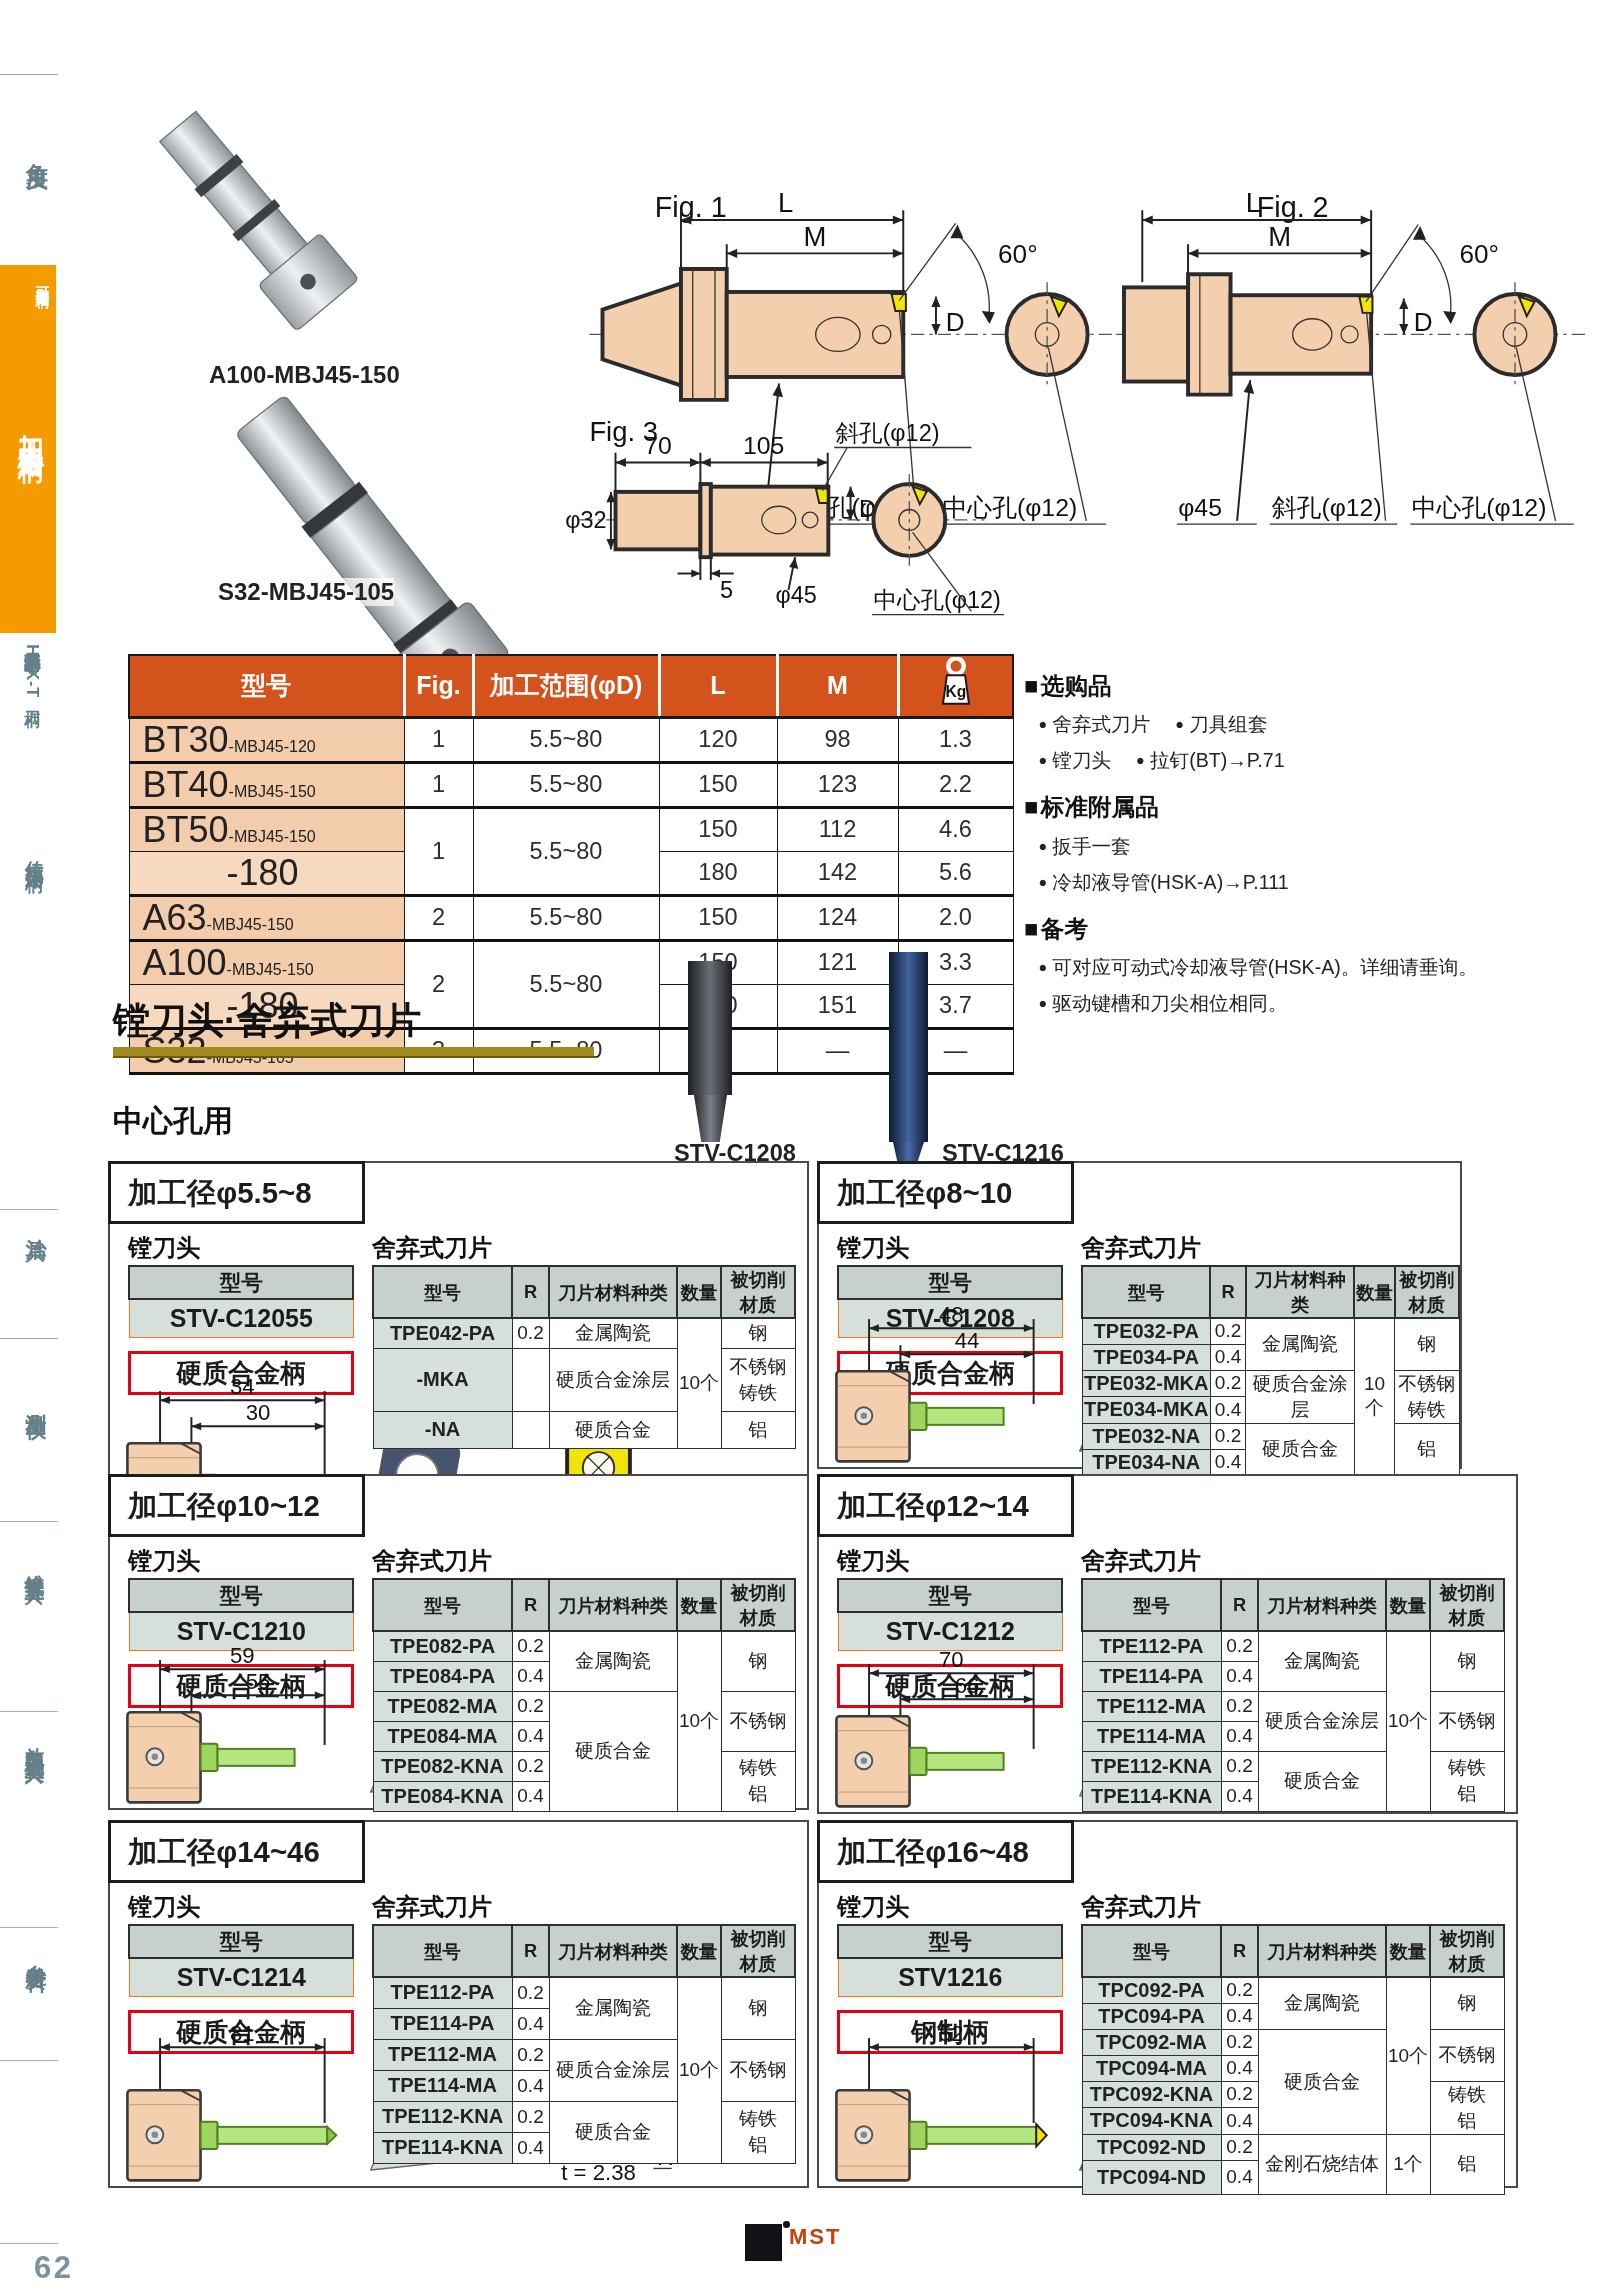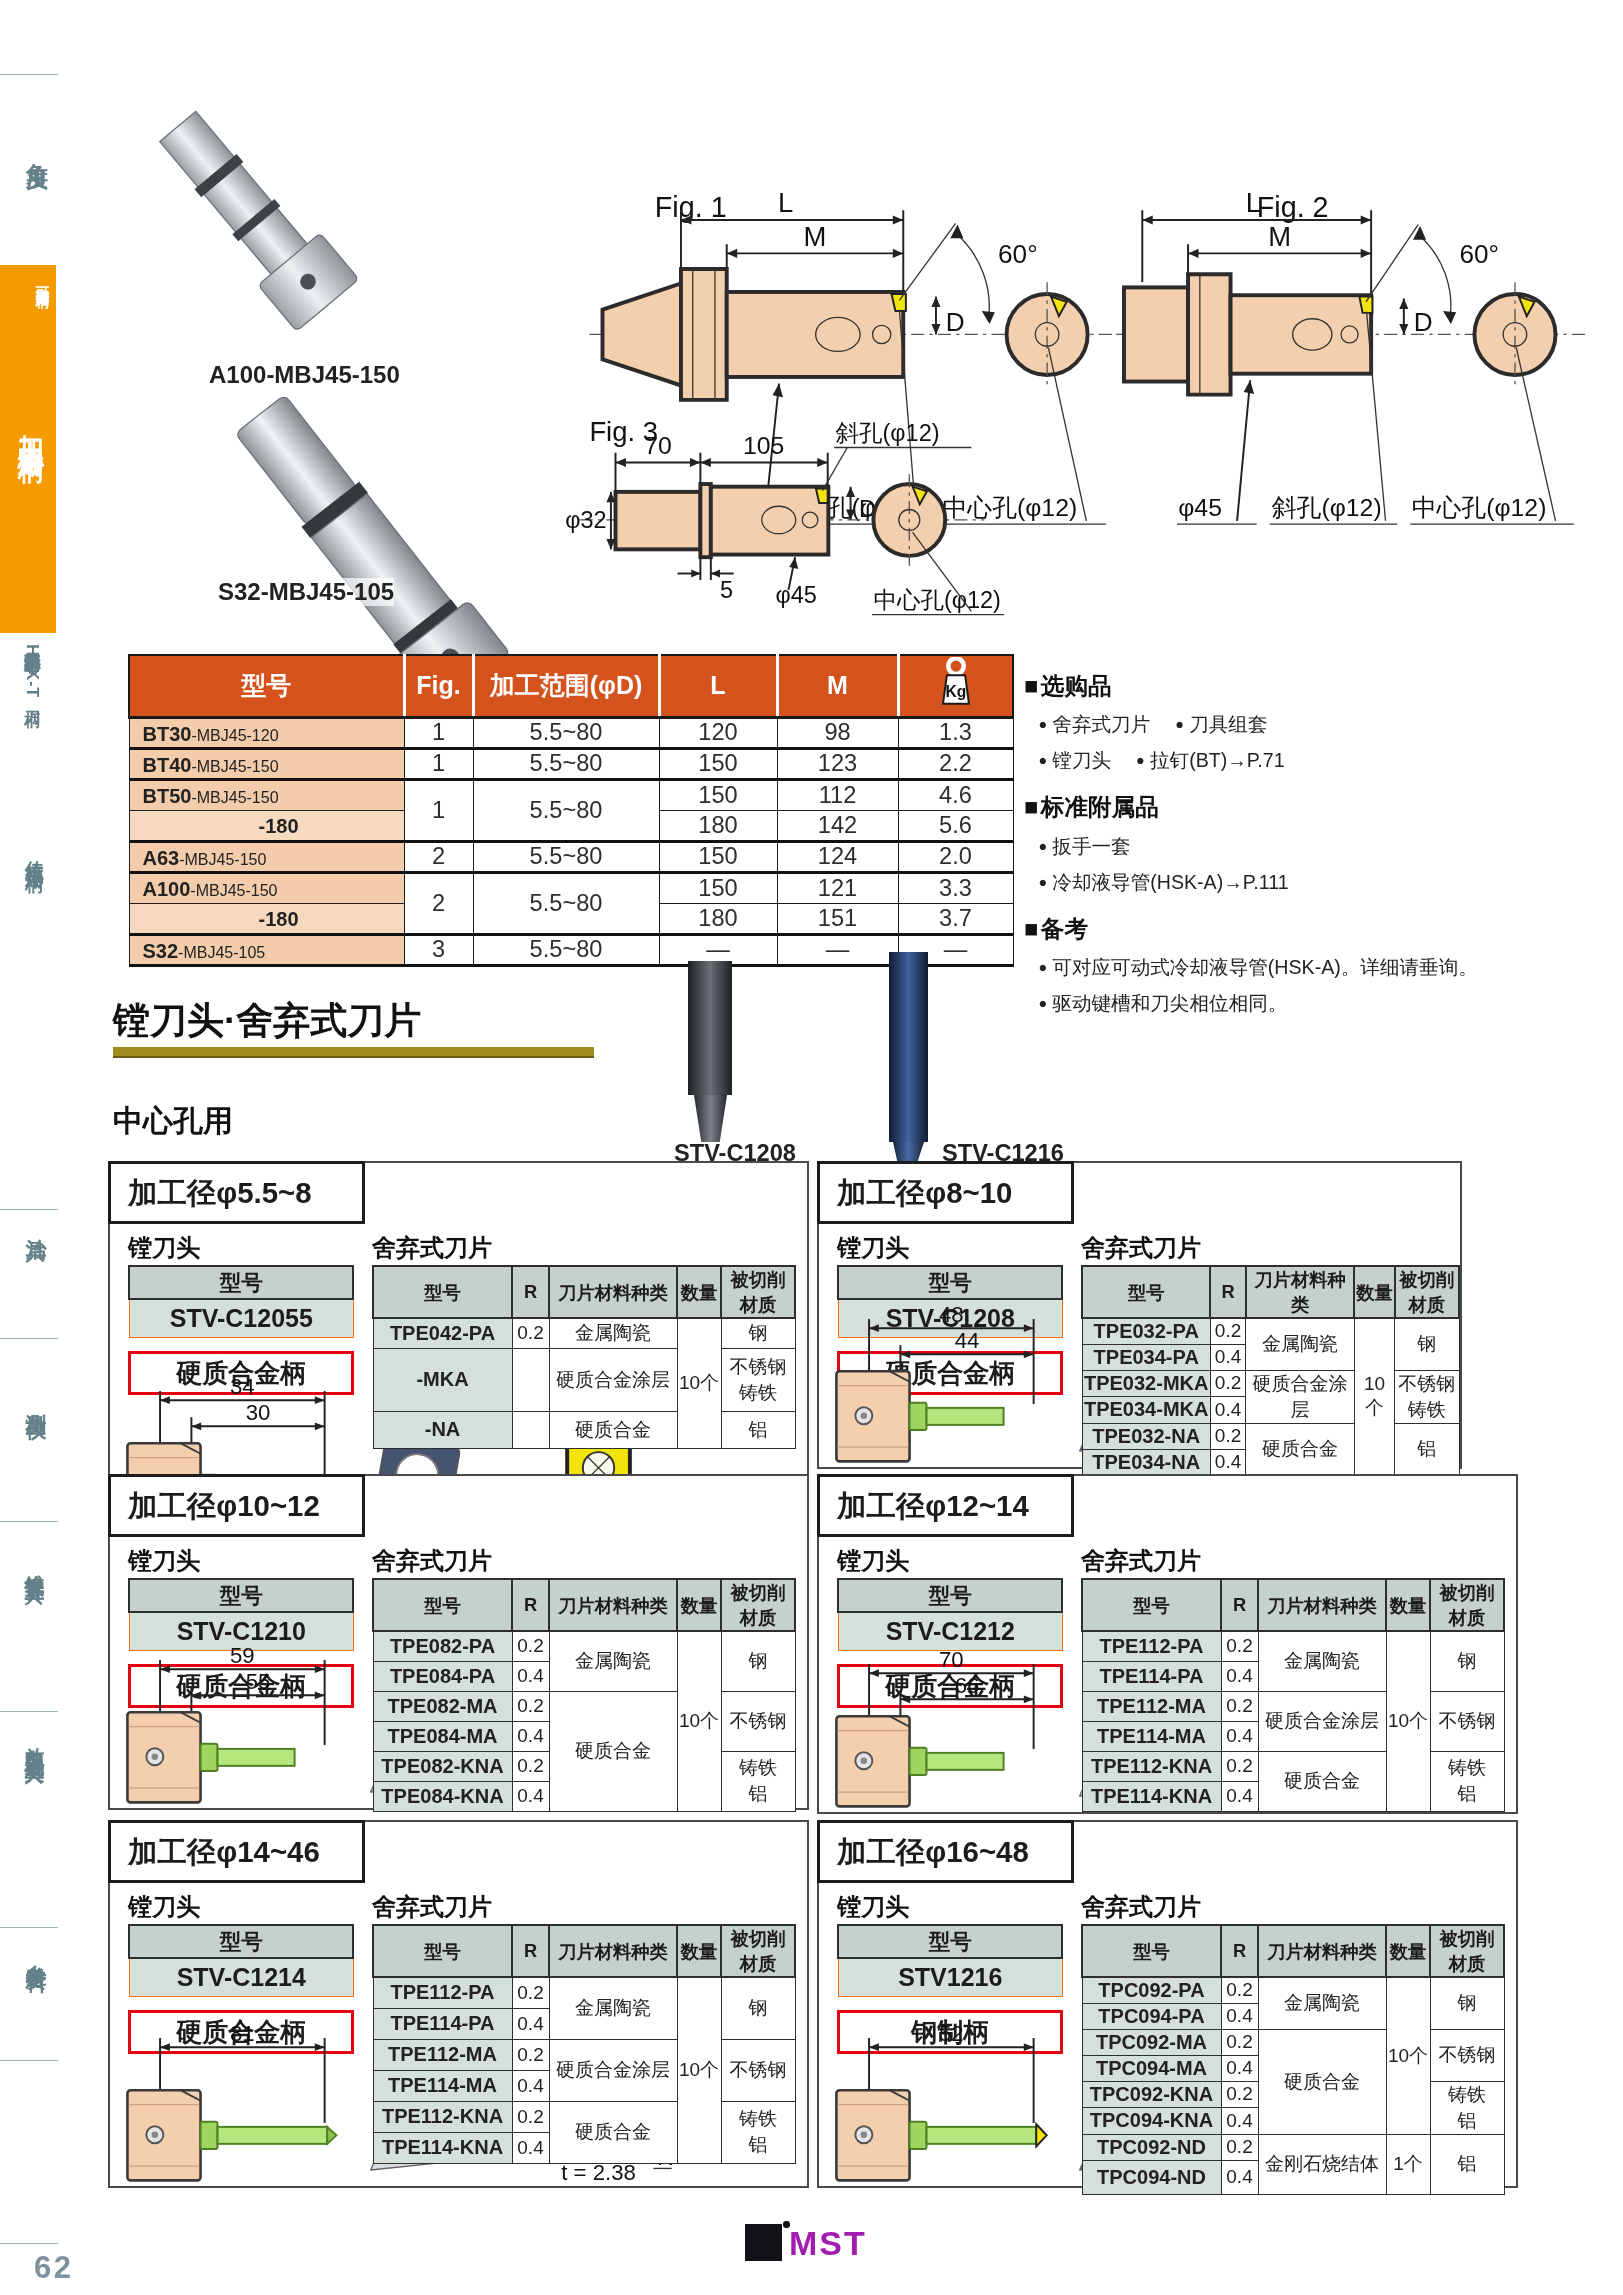--- a/index.html
+++ b/index.html
@@ -33,21 +33,21 @@
   .ctr { stroke:#555; stroke-width:2; stroke-dasharray:20 8 5 8; fill:none; }
   .ylw { fill:#f2e40a; stroke:#222; stroke-width:3; }
 
   
   .spec { position:absolute; left:128px; top:654px; border-collapse:collapse; table-layout:fixed; }
   .spec th { background:#d4521c; color:#fff; font-size:25px; font-weight:bold; height:62px; border-right:3.9px solid #fff; border-top:2.6px solid #1a1a1a; border-bottom:3.3px solid #1a1a1a; text-align:center; }
   .spec th:first-child { border-left:2.6px solid #1a1a1a; }
   .spec th:last-child { border-right:2.6px solid #1a1a1a; }
   .spec td { border:1.3px solid #1a1a1a; text-align:center; font-size:24px; color:#222; height:31px; background:#fff; }
   .spec td.model { background:#f3cdab; text-align:left; padding-left:13px; }
-  .spec td.model .pfx { font-size:20px; font-weight:bold; }
+  .spec td.model .pfx { font-size:36px; font-weight:normal; }
   .spec td.model .rst { font-size:16px; font-weight:normal; }
   .spec tr.thick td { border-top:3.3px solid #111; }
   .spec td.sub { background:#f6d9bf; text-align:right; padding-right:105px; }
   .spec tr:last-child td { border-bottom:3.3px solid #111; }
   .spec td.l, .spec td.m, .spec td.kgv, .spec td.figv, .spec td.rangev { font-size:23.6px; color:#2e2e2e; }
 
   
   .notes { position:absolute; left:1024px; top:653px; width:589px; }
   .note-h { font-size:23.6px; font-weight:bold; color:#111; margin-top:17px; }
   .note-h::before { content:"■"; margin-right:2.6px; }
@@ -83,21 +83,21 @@
   .ins-tbl td { border:1.3px solid #2e2e2e; font-size:19px; text-align:center; background:#fff; color:#222; white-space:pre-line; }
   .ins-tbl td.im { background:#d6e0db; font-weight:bold; font-size:20px; }
   .head-art, .ins-photo, .ins-diag { position:absolute; }
   .head-art { left:3.9px; bottom:1.3px; }
   .ins-photo { left:250px; bottom:6.5px; }
   .ins-diag { left:380px; bottom:1.3px; }
 
   
   .logo-sq { position:absolute; left:745px; top:2224px; width:37px; height:37px; background:#121216; }
   .logo-dot { position:absolute; left:783px; top:2221px; width:6.5px; height:6.5px; background:#121216; border-radius:50%; }
-  .logo-txt { position:absolute; left:789px; top:2224px; font-size:34px; font-weight:bold; color:#a21caf; letter-spacing:2px; }
+  .logo-txt { position:absolute; left:789px; top:2224px; font-size:22px; font-weight:bold; color:#c2410c; letter-spacing:2px; }
 </style>
 </head>
 <body>
 
 <div class="page">
 
   <div class="sidebar">
     <div class="sb-line" style="top:74px"></div>
     <div class="sb-tab vtext" style="top:145px; font-size:22px;">角度头</div>
     <div class="sb-orange">

